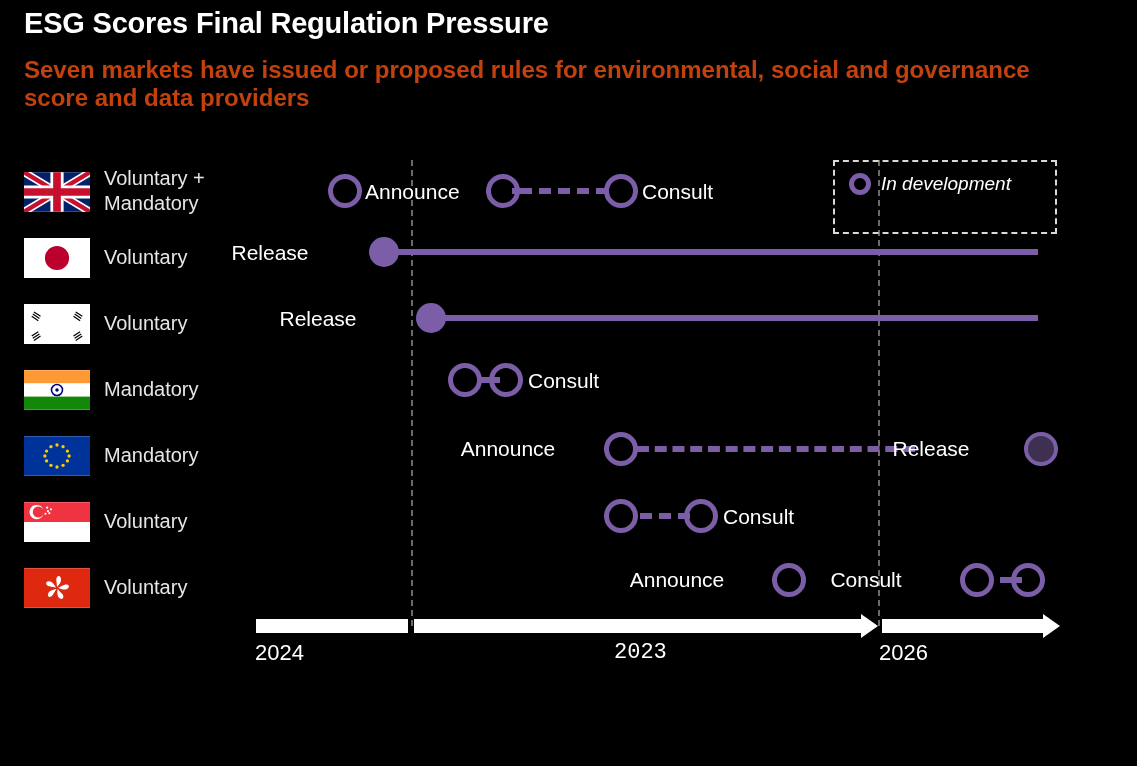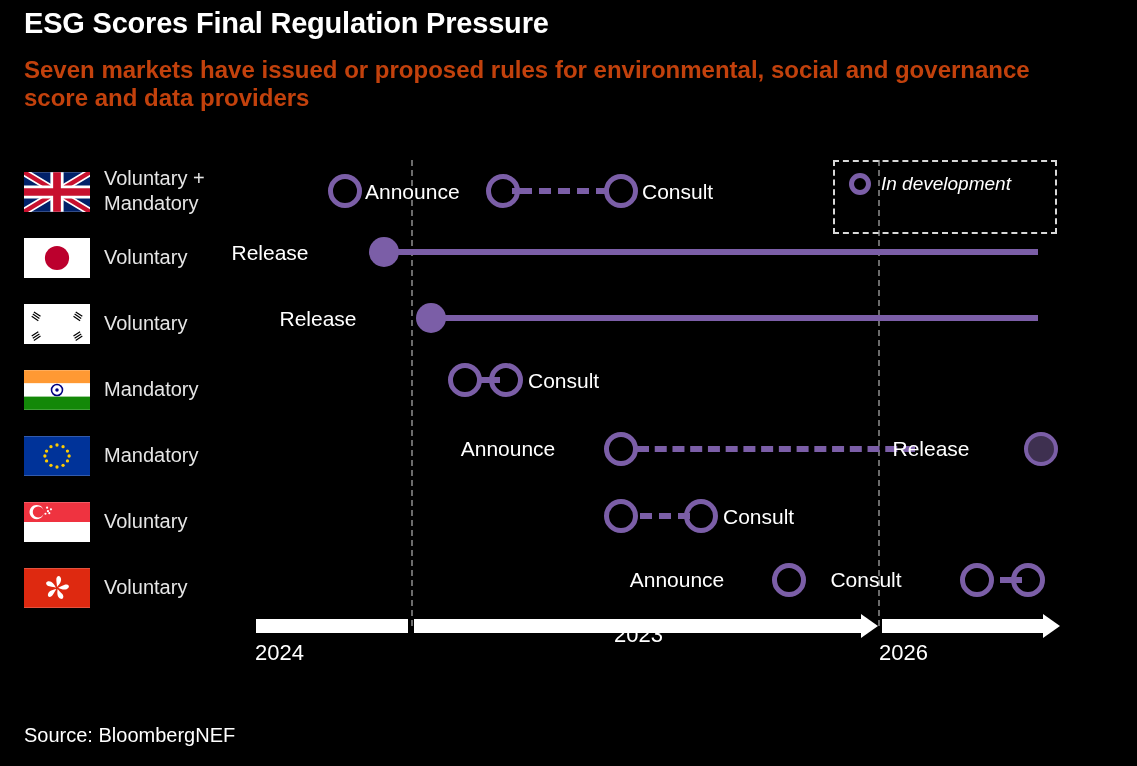--- a/index.html
+++ b/index.html
@@ -294,18 +294,17 @@
   <div class="axis-seg" style="left:414px;top:619px;width:464px;">
     <div class="axis-bar" style="width:447px;"></div>
     <div class="axis-head" style="left:447px;"></div>
   </div>
   <div class="axis-seg" style="left:882px;top:619px;width:178px;">
     <div class="axis-bar" style="width:161px;"></div>
     <div class="axis-head" style="left:161px;"></div>
   </div>
 
   <div class="axis-tick" style="left:255px;top:640px;">2024</div>
-  <div class="axis-tick" style="left:614px;top:622px;">2023</div>
+  <div class="axis-tick" style="left:614px;top:640px;font-family:Liberation Mono, monospace;">2023</div>
   <div class="axis-tick" style="left:879px;top:640px;">2026</div>
 
-  <div class="source">Source: BloombergNEF</div>
 
 </div>
 
 </body></html>

